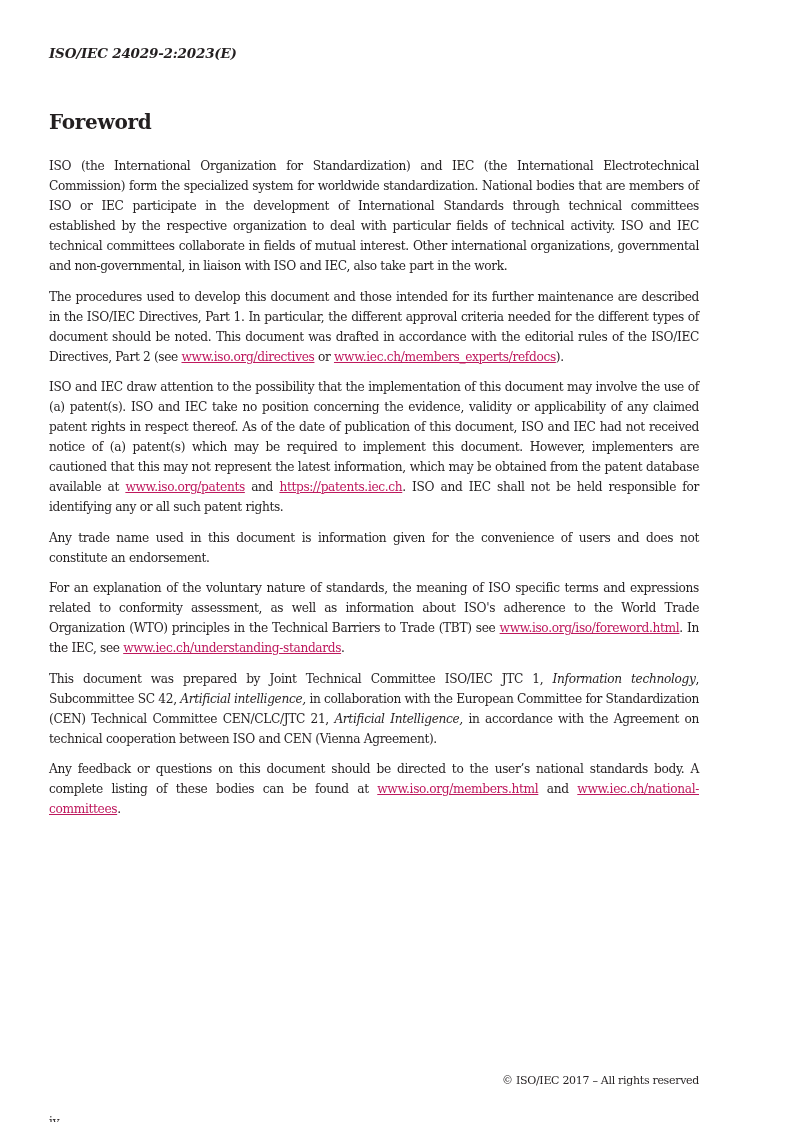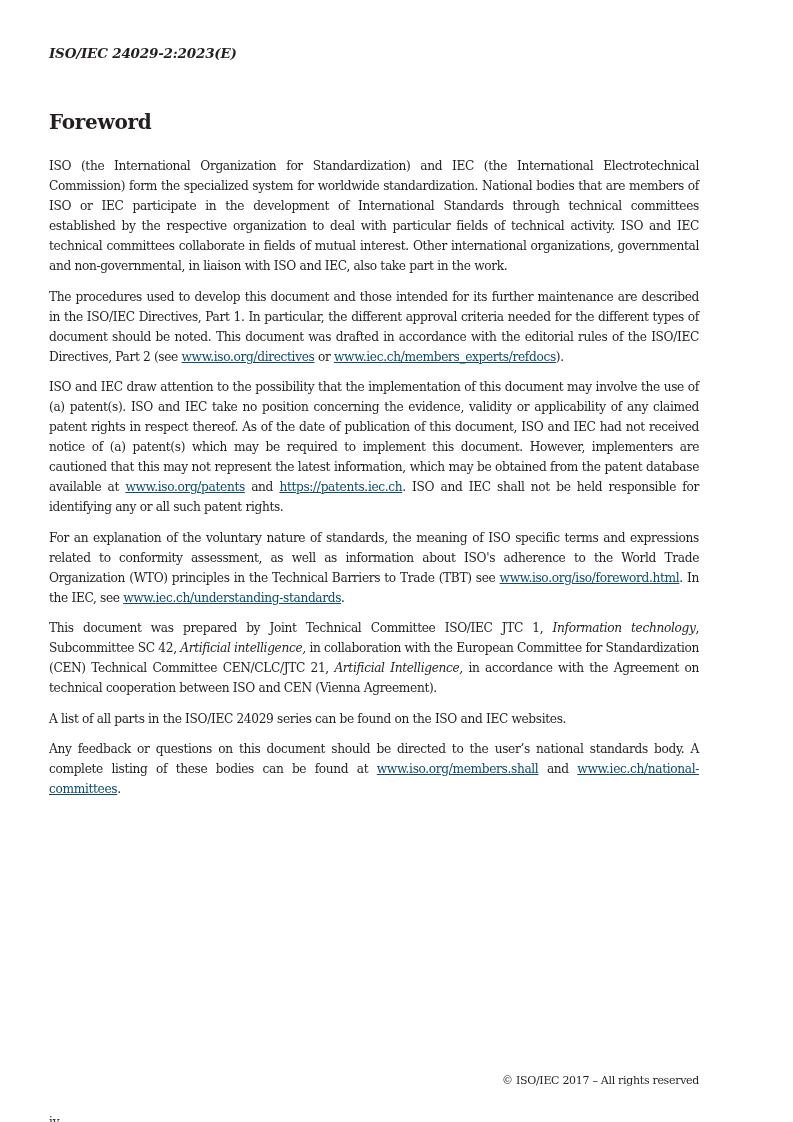--- a/index.html
+++ b/index.html
@@ -2,42 +2,42 @@
 <html><head>
 <meta charset="utf-8">
 <style>
   html, body { margin: 0; padding: 0; background: #ffffff; }
   body { width: 793px; height: 1122px; position: relative; overflow: hidden;
          font-family: "DejaVu Serif", "Liberation Serif", serif; color: #231f20; }
   .header { position: absolute; left: 49px; top: 45px; font-weight: bold; font-size: 13.5px; letter-spacing: -0.2px; font-style: italic; }
   .title { position: absolute; left: 49px; top: 110px; font-weight: bold; font-size: 20px; margin: 0; letter-spacing: -0.3px; }
   .body { position: absolute; left: 49px; top: 156px; width: 650px; font-size: 12.2px; line-height: 20px; letter-spacing: -0.35px; }
   .body p { margin: 0 0 10.5px 0; text-align: justify; }
-  a { color: #0c4a6e; text-decoration: underline; }
+  a { color: #be185d; text-decoration: underline; }
   .footer-left { position: absolute; left: 49px; top: 1115px; font-size: 12px; }
   .footer-right { position: absolute; right: 94px; top: 1074px; font-size: 11px; letter-spacing: -0.3px; }
 </style>
 </head>
 <body>
 
 <div class="header">ISO/IEC 24029-2:2023(E)</div>
 
 <h1 class="title">Foreword</h1>
 
 <div class="body">
   <p>ISO (the International Organization for Standardization) and IEC (the International Electrotechnical Commission) form the specialized system for worldwide standardization. National bodies that are members of ISO or IEC participate in the development of International Standards through technical committees established by the respective organization to deal with particular fields of technical activity. ISO and IEC technical committees collaborate in fields of mutual interest. Other international organizations, governmental and non-governmental, in liaison with ISO and IEC, also take part in the work.</p>
 
   <p><span>The procedures used to develop this document and those intended for its further maintenance are described in the ISO/IEC Directives, Part 1. In particular, the different approval criteria needed for the different types of document should be noted. This document was drafted in accordance with the editorial rules of the ISO/IEC Directives, Part 2 (see </span><a>www.iso.org/directives</a><span> or </span><a>www.iec.ch/members_experts/refdocs</a><span>).</span></p>
 
   <p><span>ISO and IEC draw attention to the possibility that the implementation of this document may involve the use of (a) patent(s). ISO and IEC take no position concerning the evidence, validity or applicability of any claimed patent rights in respect thereof. As of the date of publication of this document, ISO and IEC had not received notice of (a) patent(s) which may be required to implement this document. However, implementers are cautioned that this may not represent the latest information, which may be obtained from the patent database available at </span><a>www.iso.org/patents</a><span> and </span><a>https://patents.iec.ch</a><span>. ISO and IEC shall not be held responsible for identifying any or all such patent rights.</span></p>
 
+  <p>Any trade name used in this document is information given for the convenience of users and does not constitute an endorsement.</p>
 
   <p><span>For an explanation of the voluntary nature of standards, the meaning of ISO specific terms and expressions related to conformity assessment, as well as information about ISO's adherence to the World Trade Organization (WTO) principles in the Technical Barriers to Trade (TBT) see </span><a>www.iso.org/iso/foreword.html</a><span>. In the IEC, see </span><a>www.iec.ch/understanding-standards</a><span>.</span></p>
 
   <p><span>This document was prepared by Joint Technical Committee ISO/IEC JTC 1, </span><em>Information technology</em><span>, Subcommittee SC 42, </span><em>Artificial intelligence,</em><span> in collaboration with the European Committee for Standardization (CEN) Technical Committee CEN/CLC/JTC 21, </span><em>Artificial Intelligence,</em><span> in accordance with the Agreement on technical cooperation between ISO and CEN (Vienna Agreement).</span></p>
 
-  <p>A list of all parts in the ISO/IEC 24029 series can be found on the ISO and IEC websites.</p>
 
-  <p><span>Any feedback or questions on this document should be directed to the user’s national standards body. A complete listing of these bodies can be found at </span><a>www.iso.org/members.shall</a><span> and </span><a>www.iec.ch/national-committees</a><span>.</span></p>
+  <p><span>Any feedback or questions on this document should be directed to the user’s national standards body. A complete listing of these bodies can be found at </span><a>www.iso.org/members.html</a><span> and </span><a>www.iec.ch/national-committees</a><span>.</span></p>
 </div>
 
 <div class="footer-left">iv</div>
 <div class="footer-right">© ISO/IEC 2017 – All rights reserved</div>
 
 </body></html>

